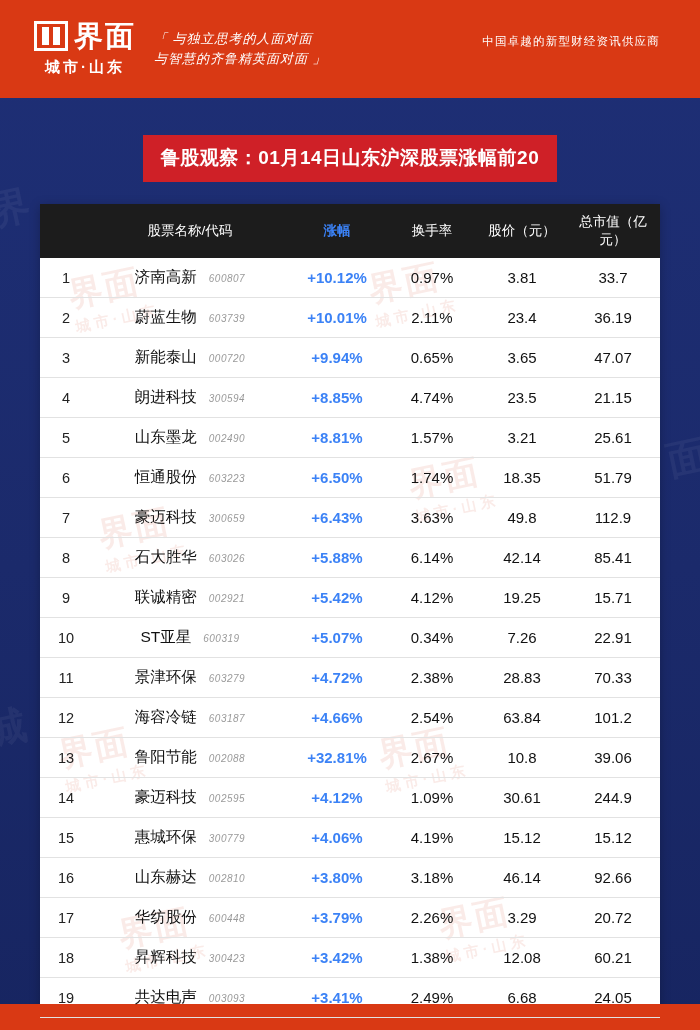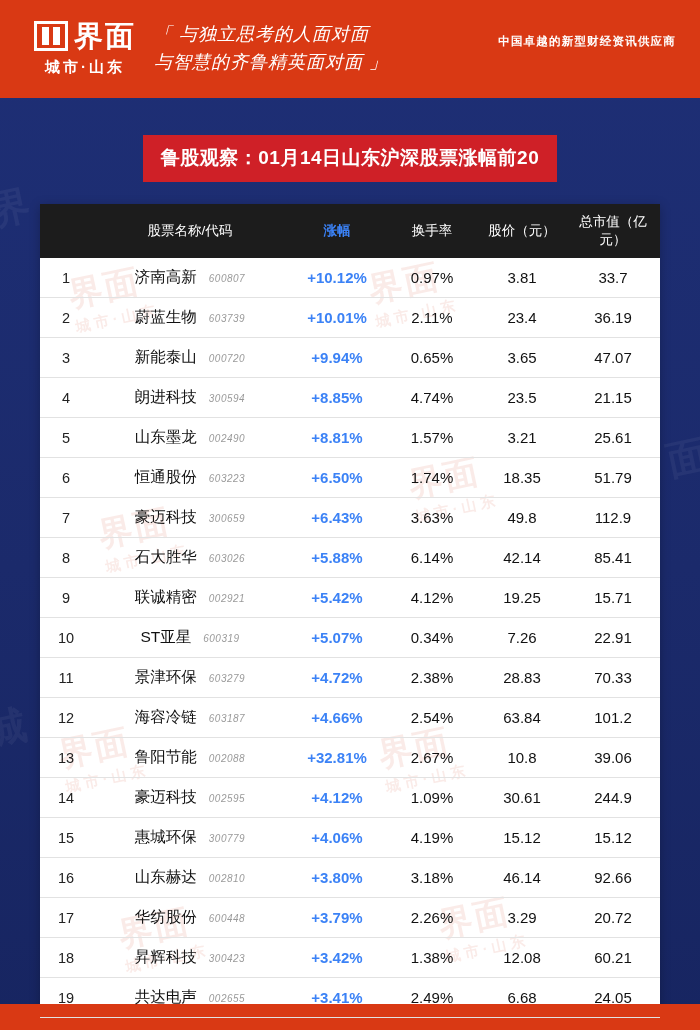--- a/index.html
+++ b/index.html
@@ -65,34 +65,34 @@
   }
   .logo-sub {
     color: #fff;
     font-size: 15px;
     font-weight: bold;
     letter-spacing: 3px;
     margin-top: 7px;
   }
   .quote {
     color: #fff;
-    font-size: 18px;
+    font-size: 13px;
     line-height: 1.55;
     font-style: italic;
     letter-spacing: 1px;
     white-space: pre;
   }
   .tagline {
     position: absolute;
-    right: 24px;
+    right: 40px;
     top: 34px;
     color: #fff;
     font-size: 11.5px;
     letter-spacing: 1.2px;
-    font-weight: bold;
+    font-weight: normal;
   }
 
   
   .title-wrap {
     text-align: center;
     margin-top: 37px;
   }
   .title-badge {
     display: inline-block;
     background: #cf2027;
@@ -376,21 +376,21 @@
           <tr>
             <td class="c-rank">18</td>
             <td class="c-name"><span class="nm">昇辉科技</span><span class="cd">300423</span></td>
             <td class="c-chg">+3.42%</td>
             <td class="c-turn">1.38%</td>
             <td class="c-price">12.08</td>
             <td class="c-cap">60.21</td>
           </tr>
           <tr>
             <td class="c-rank">19</td>
-            <td class="c-name"><span class="nm">共达电声</span><span class="cd">002655</span></td>
+            <td class="c-name"><span class="nm">共达电声</span><span class="cd">003093</span></td>
             <td class="c-chg">+3.41%</td>
             <td class="c-turn">2.49%</td>
             <td class="c-price">6.68</td>
             <td class="c-cap">24.05</td>
           </tr>
           <tr>
             <td class="c-rank">20</td>
             <td class="c-name"></td>
             <td class="c-chg">+3.37%</td>
             <td class="c-turn">3.20%</td>

